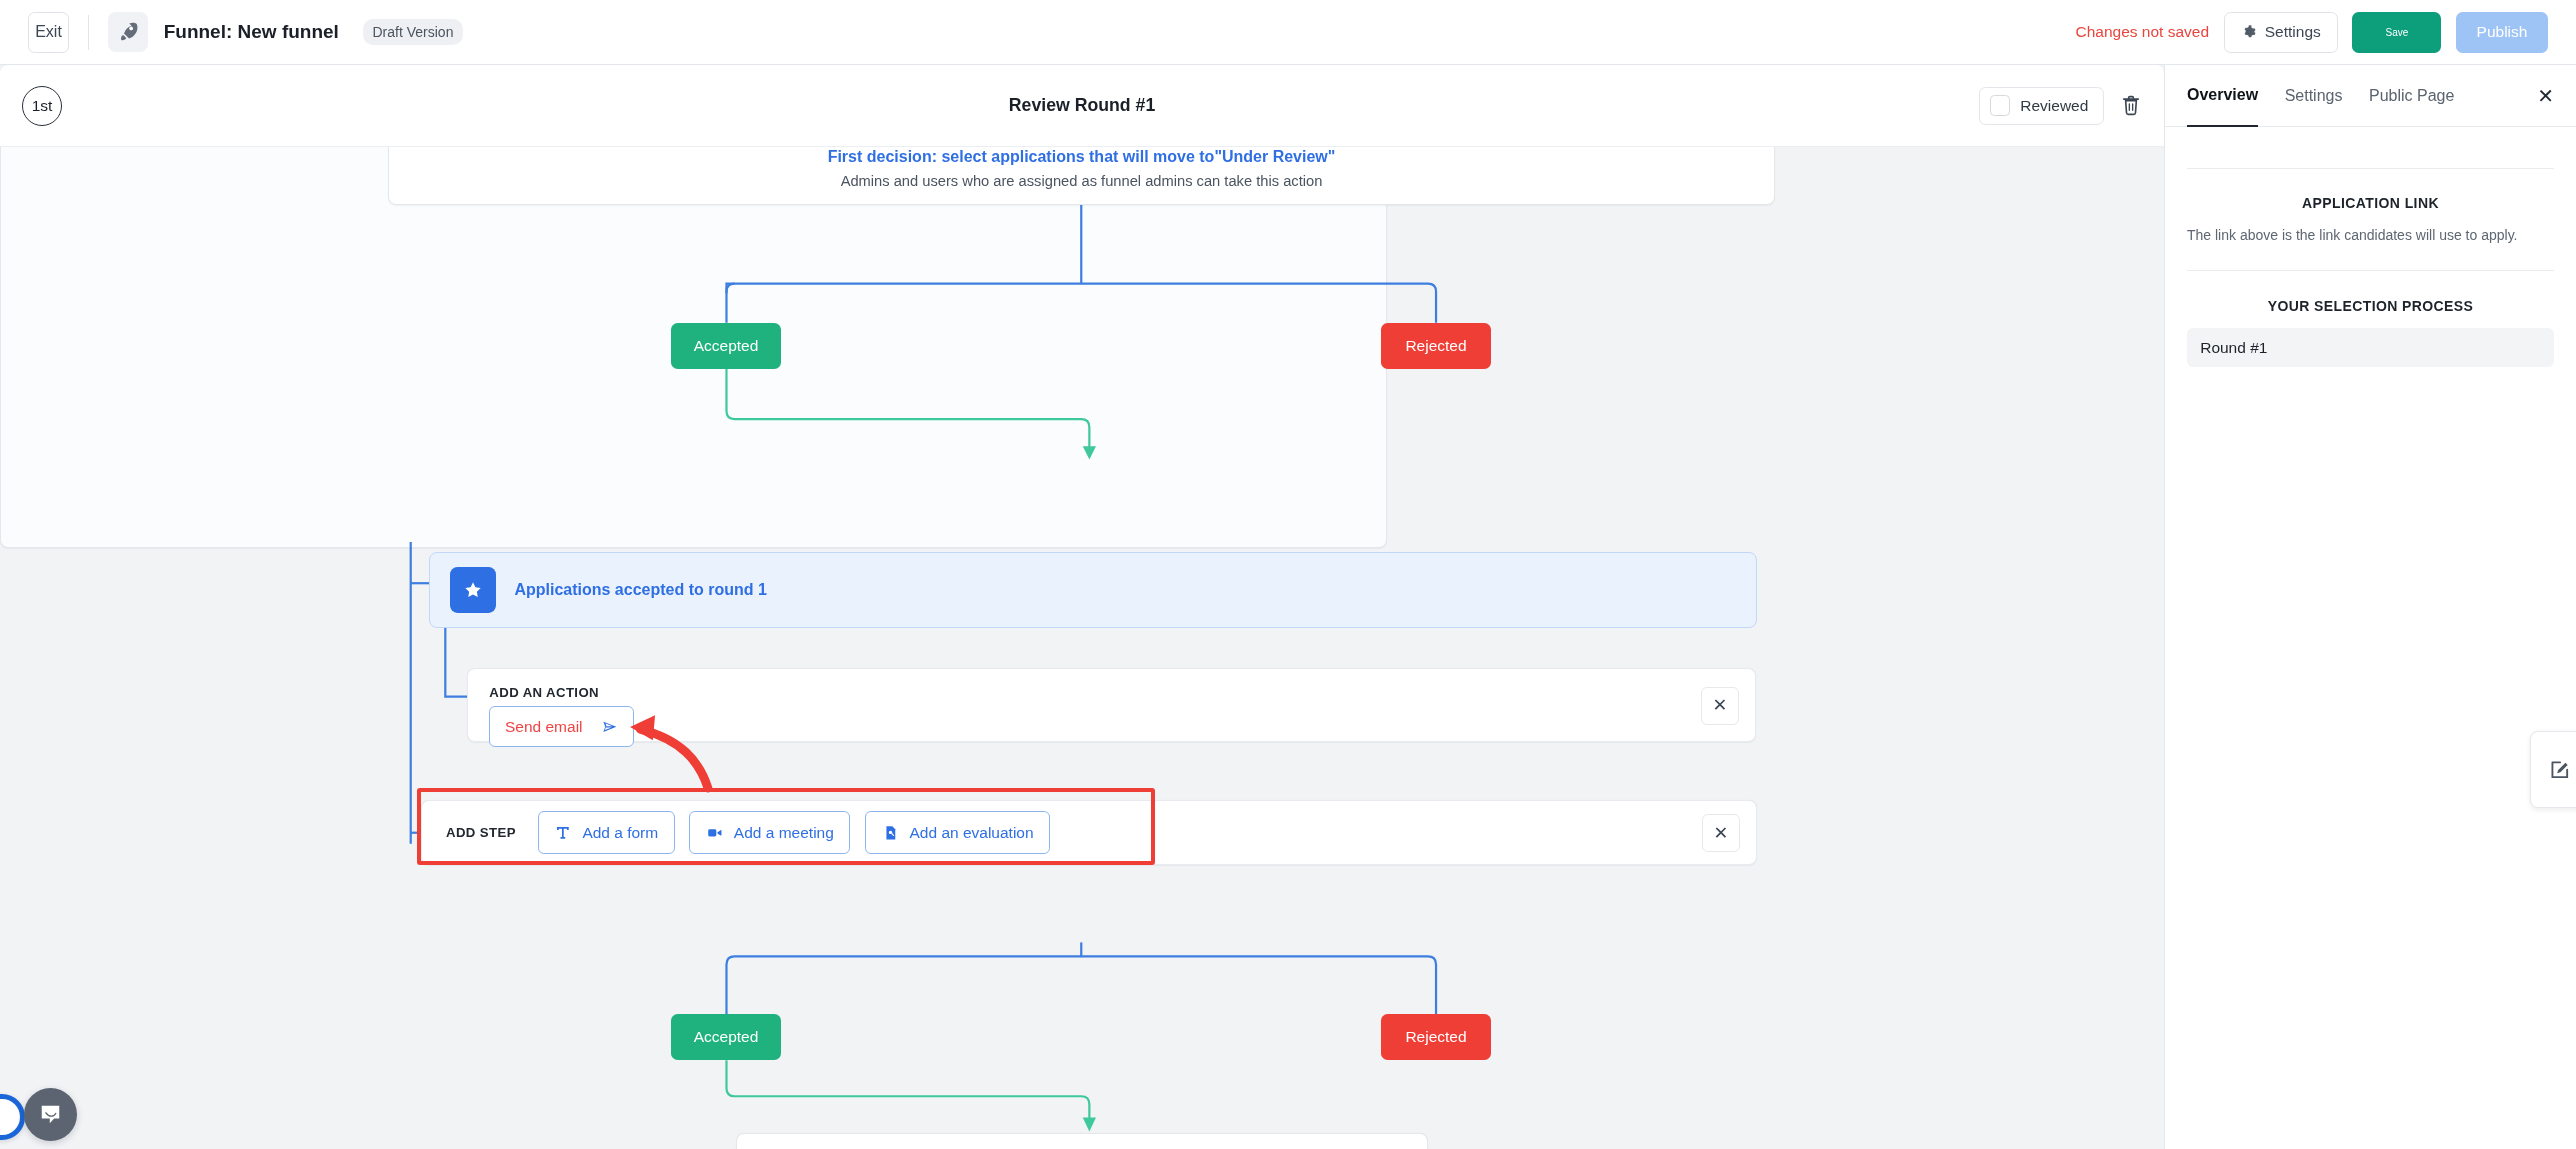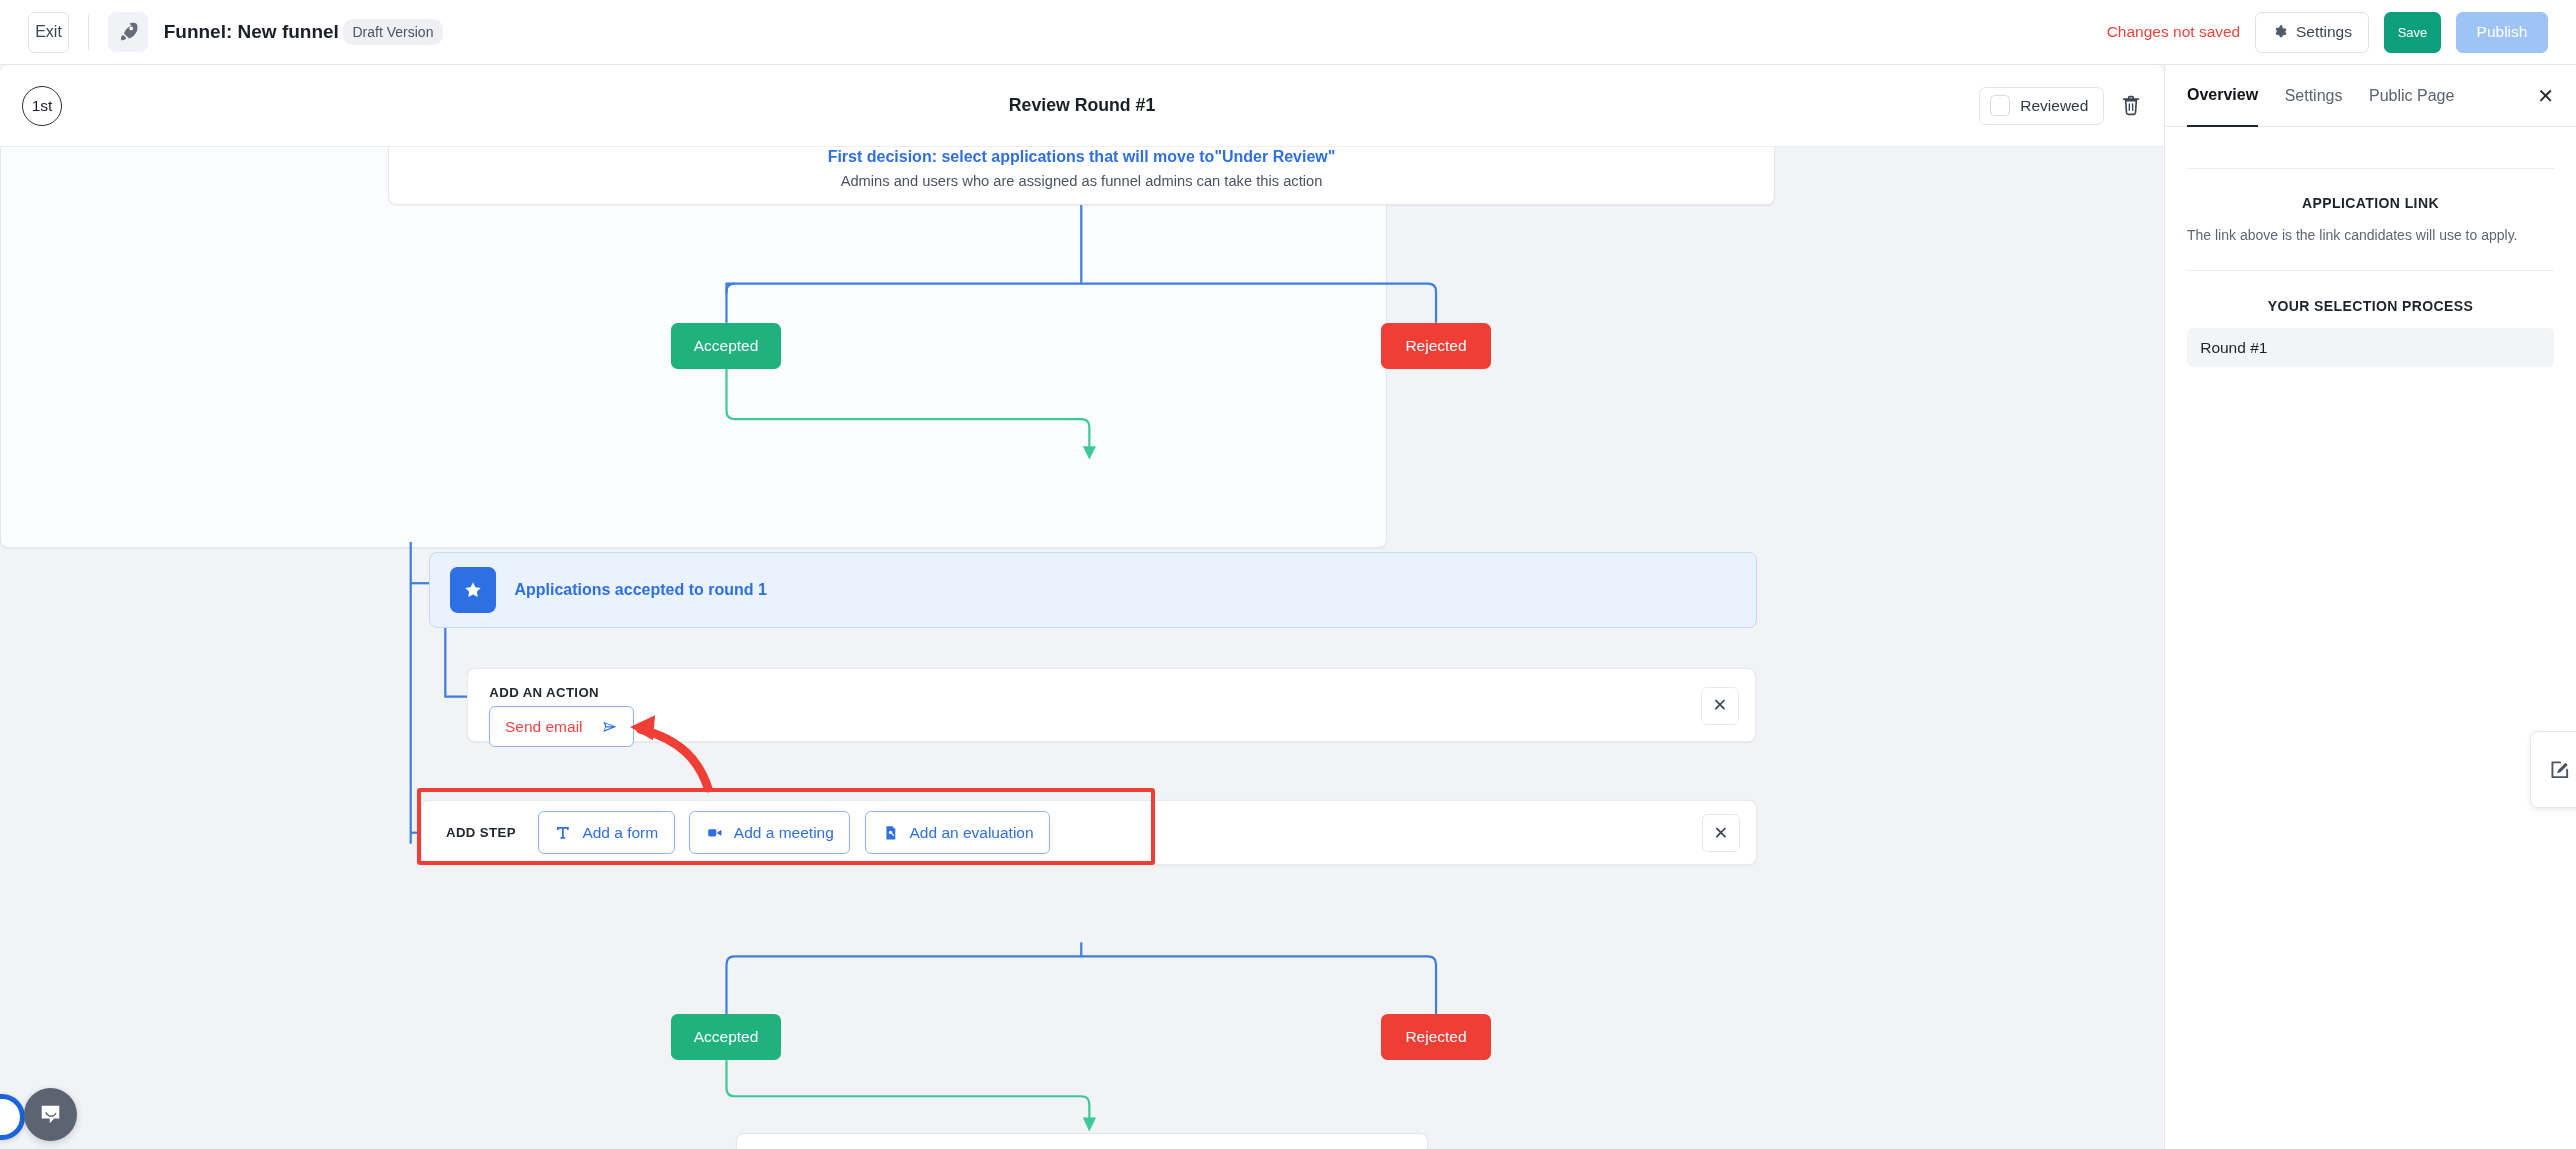--- a/index.html
+++ b/index.html
@@ -33,40 +33,40 @@
     width: 40px; height: 40px; border-radius: 8px;
     background: #f0f2f5;
     display: flex; align-items: center; justify-content: center;
   }
   .rocket-chip svg { width: 23.6px; height: 23.6px; display:block; }
   .funnel-title {
     font-size: 19px; font-weight: bold; color: #1a1f28;
     margin-left: 16px; white-space: nowrap;
   }
   .draft-badge {
-    margin-left: 4px;
+    margin-left: 24px;
     background: #eef0f3; color: #4b5561;
     font-size: 14px; padding: 5.2px 9.6px; border-radius: 10px;
     white-space: nowrap;
   }
   .hdr-right {
     margin-left: auto; padding-right: 28px;
     display: flex; align-items: center; gap: 14.7px;
   }
   .changes-text { color: #e8453c; font-size: 15.5px; white-space: nowrap; }
   .settings-btn {
     height: 41px; padding: 0 16px;
     border: 0.7px solid #dfe3e8; border-radius: 6.6px; background: #fff;
     display: flex; align-items: center; gap: 8px;
     font-size: 15.5px; color: #3c4653; cursor: pointer; white-space: nowrap;
   }
   .settings-btn svg { width: 16px; height: 16px; display:block; }
   .save-btn {
-    height: 41px; padding: 0 14px; border: none; border-radius: 6.6px;
-    background: #0d9e7c; color: #fff; font-size: 13px; cursor: pointer;
+    height: 41px; padding: 0 33px; border: none; border-radius: 6.6px;
+    background: #0d9e7c; color: #fff; font-size: 10px; cursor: pointer;
     display:flex; align-items:center; font-family:"Liberation Sans",sans-serif;
   }
   .publish-btn {
     height: 41px; padding: 0 20.6px; border: none; border-radius: 6.6px;
     background: #9dc4f5; color: #fff; font-size: 15.5px; cursor: pointer;
     display:flex; align-items:center; font-family:"Liberation Sans",sans-serif;
   }
 
   
   .canvas {

